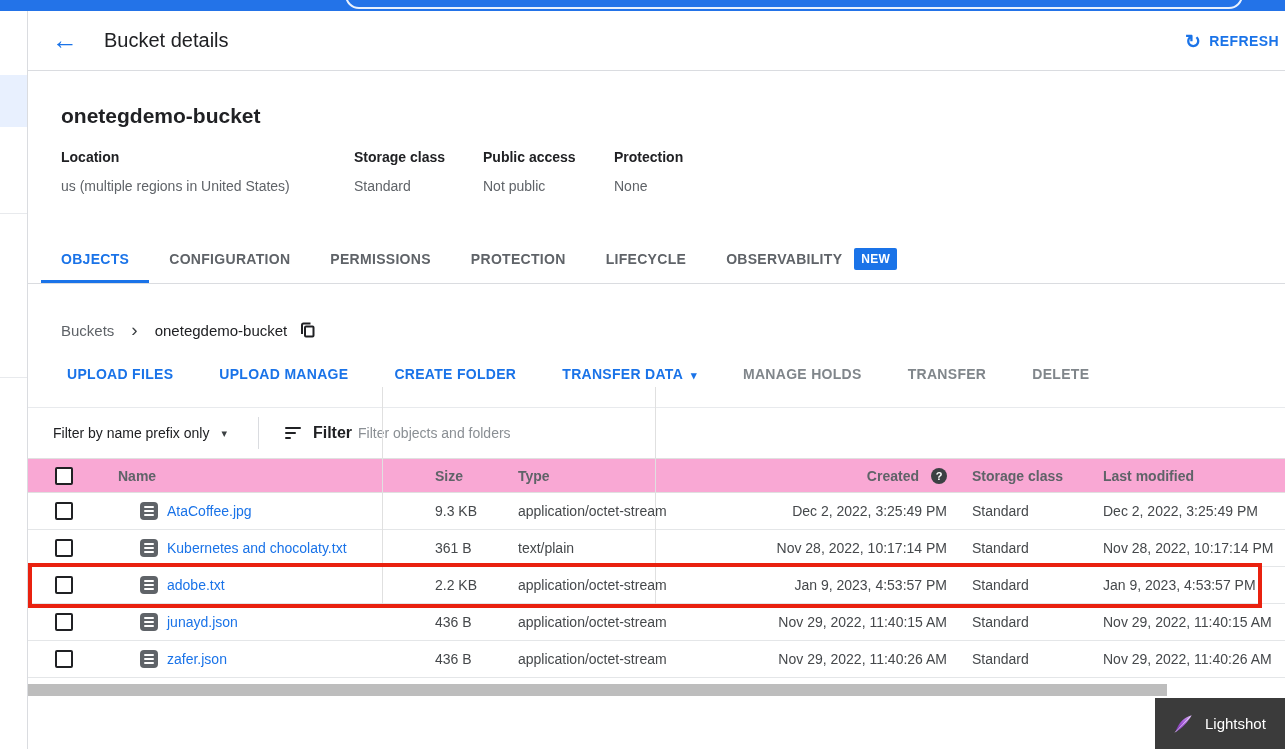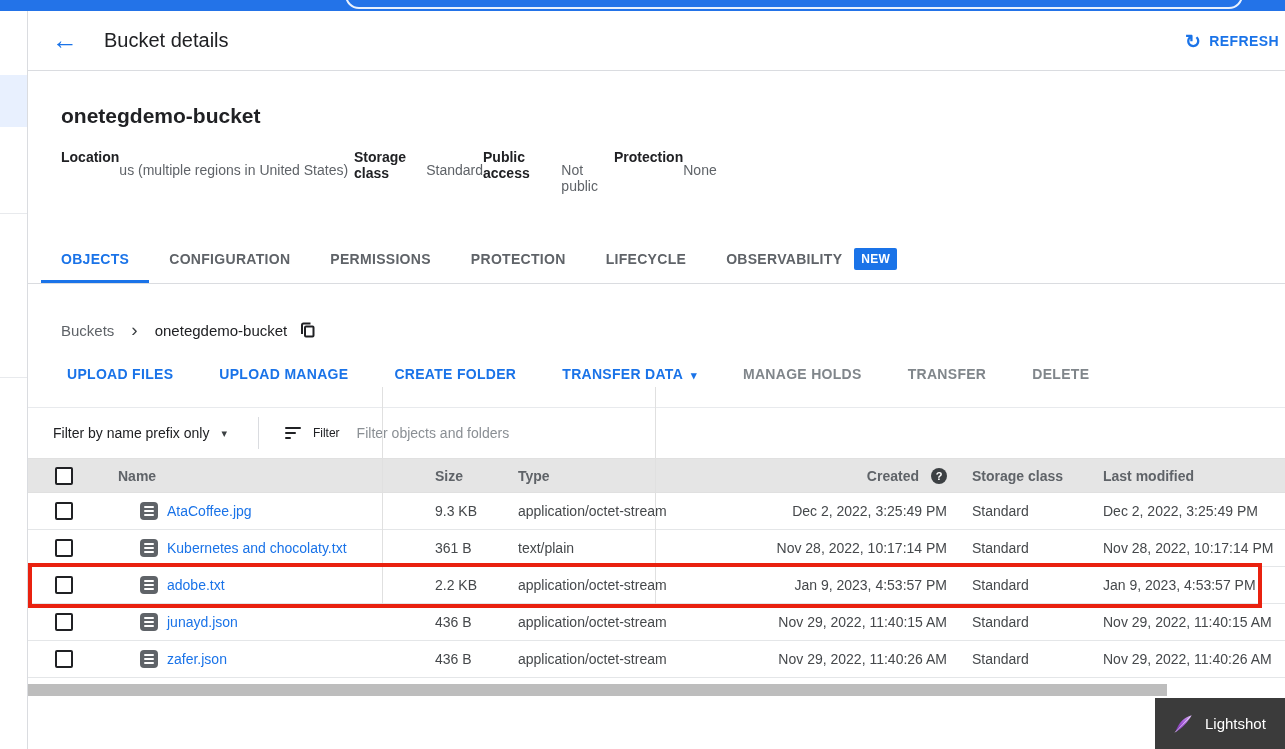--- a/index.html
+++ b/index.html
@@ -32,21 +32,21 @@
   .left-strip{position:absolute;left:0;top:11px;width:28px;height:738px;background:#fff;border-right:1px solid var(--border);z-index:2;}
   .strip-active{position:absolute;left:0;top:64px;width:27px;height:52px;background:#e8f0fe;}
   .strip-line{position:absolute;left:0;width:27px;height:1px;background:#e8eaed;}
 
   
   .content{position:absolute;left:28px;top:71px;width:1257px;height:678px;}
 
   .bucket-title{position:absolute;left:33px;top:33px;font-size:21px;font-weight:700;color:var(--text-dark);}
 
   .info-row{position:absolute;left:33px;top:78px;display:flex;}
-  .info-col{display:flex;}
+  .info-col{display:flex;flex-direction:column;}
   .info-col.c0{width:293px;} .info-col.c1{width:129px;} .info-col.c2{width:131px;}
   .info-label{font-size:14px;font-weight:700;color:var(--text-dark);}
   .info-value{font-size:14px;color:var(--text-gray);margin-top:13px;}
 
   
   .tabs{position:absolute;left:0;top:164px;width:1257px;height:49px;border-bottom:1px solid var(--border);display:flex;align-items:center;padding-left:13px;}
   .tab{position:relative;height:48px;display:flex;align-items:center;gap:12px;padding:0 20px;font-size:14px;font-weight:700;letter-spacing:.3px;color:var(--text-gray);cursor:pointer;}
   .tab.active{color:var(--accent);justify-content:flex-end;}
   .tab.active::after{content:"";position:absolute;left:0;right:0;bottom:0;height:3px;background:var(--accent);}
   .new-badge{background:var(--accent);color:#fff;font-size:12px;font-weight:700;letter-spacing:.3px;padding:4px 7px;border-radius:2px;}
@@ -67,28 +67,28 @@
   .actions .gap{width:14px;}
 
   
   .filterbar{position:absolute;left:0;top:336px;width:1257px;height:51px;border-top:1px solid #e8eaed;display:flex;align-items:center;}
   .scope-btn{margin-left:25px;display:flex;align-items:center;gap:12px;font-size:14px;color:var(--text-dark);cursor:pointer;}
   .scope-btn .caret{font-size:11px;color:#3c4043;}
   .v-div{width:1px;height:32px;background:var(--border);margin:0 26px 0 31px;}
   .filter-icon{display:flex;flex-direction:column;gap:3px;margin-right:12px;}
   .filter-icon span{display:block;height:2px;background:#202124;border-radius:1px;}
   .filter-icon .b1{width:16px;} .filter-icon .b2{width:11px;} .filter-icon .b3{width:6px;}
-  .filter-label{font-size:12px;font-weight:400;color:var(--text-dark);margin-right:17px;}
+  .filter-label{font-size:16px;font-weight:700;color:var(--text-dark);margin-right:6px;}
   .filter-input{border:none;outline:none;font-size:14px;color:var(--text-dark);width:420px;font-family:"Liberation Sans",sans-serif;}
   .filter-input::placeholder{color:#8a8f94;}
 
   
   .table{position:absolute;left:0;top:387px;width:1257px;}
   .thead,.row{display:grid;grid-template-columns:62px 320px 100px 173px 264px 131px 1fr;align-items:center;}
-  .thead{height:35px;background:#e5e5e5;border-top:1px solid #e0e0e0;border-bottom:1px solid #e0e0e0;color:var(--text-gray);font-size:14px;font-weight:700;}
+  .thead{height:35px;background:#f9a8d4;border-top:1px solid #e0e0e0;border-bottom:1px solid #e0e0e0;color:var(--text-gray);font-size:14px;font-weight:700;}
   .row{height:37px;background:#fff;border-bottom:1px solid var(--row-border);position:relative;}
   .row.highlighted::after{content:"";position:absolute;top:-4px;bottom:-5px;left:0;right:23px;border:4px solid var(--highlight);pointer-events:none;z-index:5;}
   .c-check{padding-left:27px;}
   .checkbox{width:18px;height:18px;border:2px solid #202124;border-radius:2px;background:#fff;cursor:pointer;}
   .th-name{padding-left:28px;}
   .c-name{padding-left:50px;display:flex;align-items:center;gap:9px;overflow:hidden;}
   .c-size{padding-left:25px;} .c-type{padding-left:8px;}
   .c-created{padding-left:50px;display:flex;align-items:center;gap:12px;justify-content:flex-end;}
   .c-storage{padding-left:25px;} .c-modified{padding-left:25px;overflow:hidden;white-space:nowrap;}
   .cell{font-size:14px;color:var(--cell-text);white-space:nowrap;}

